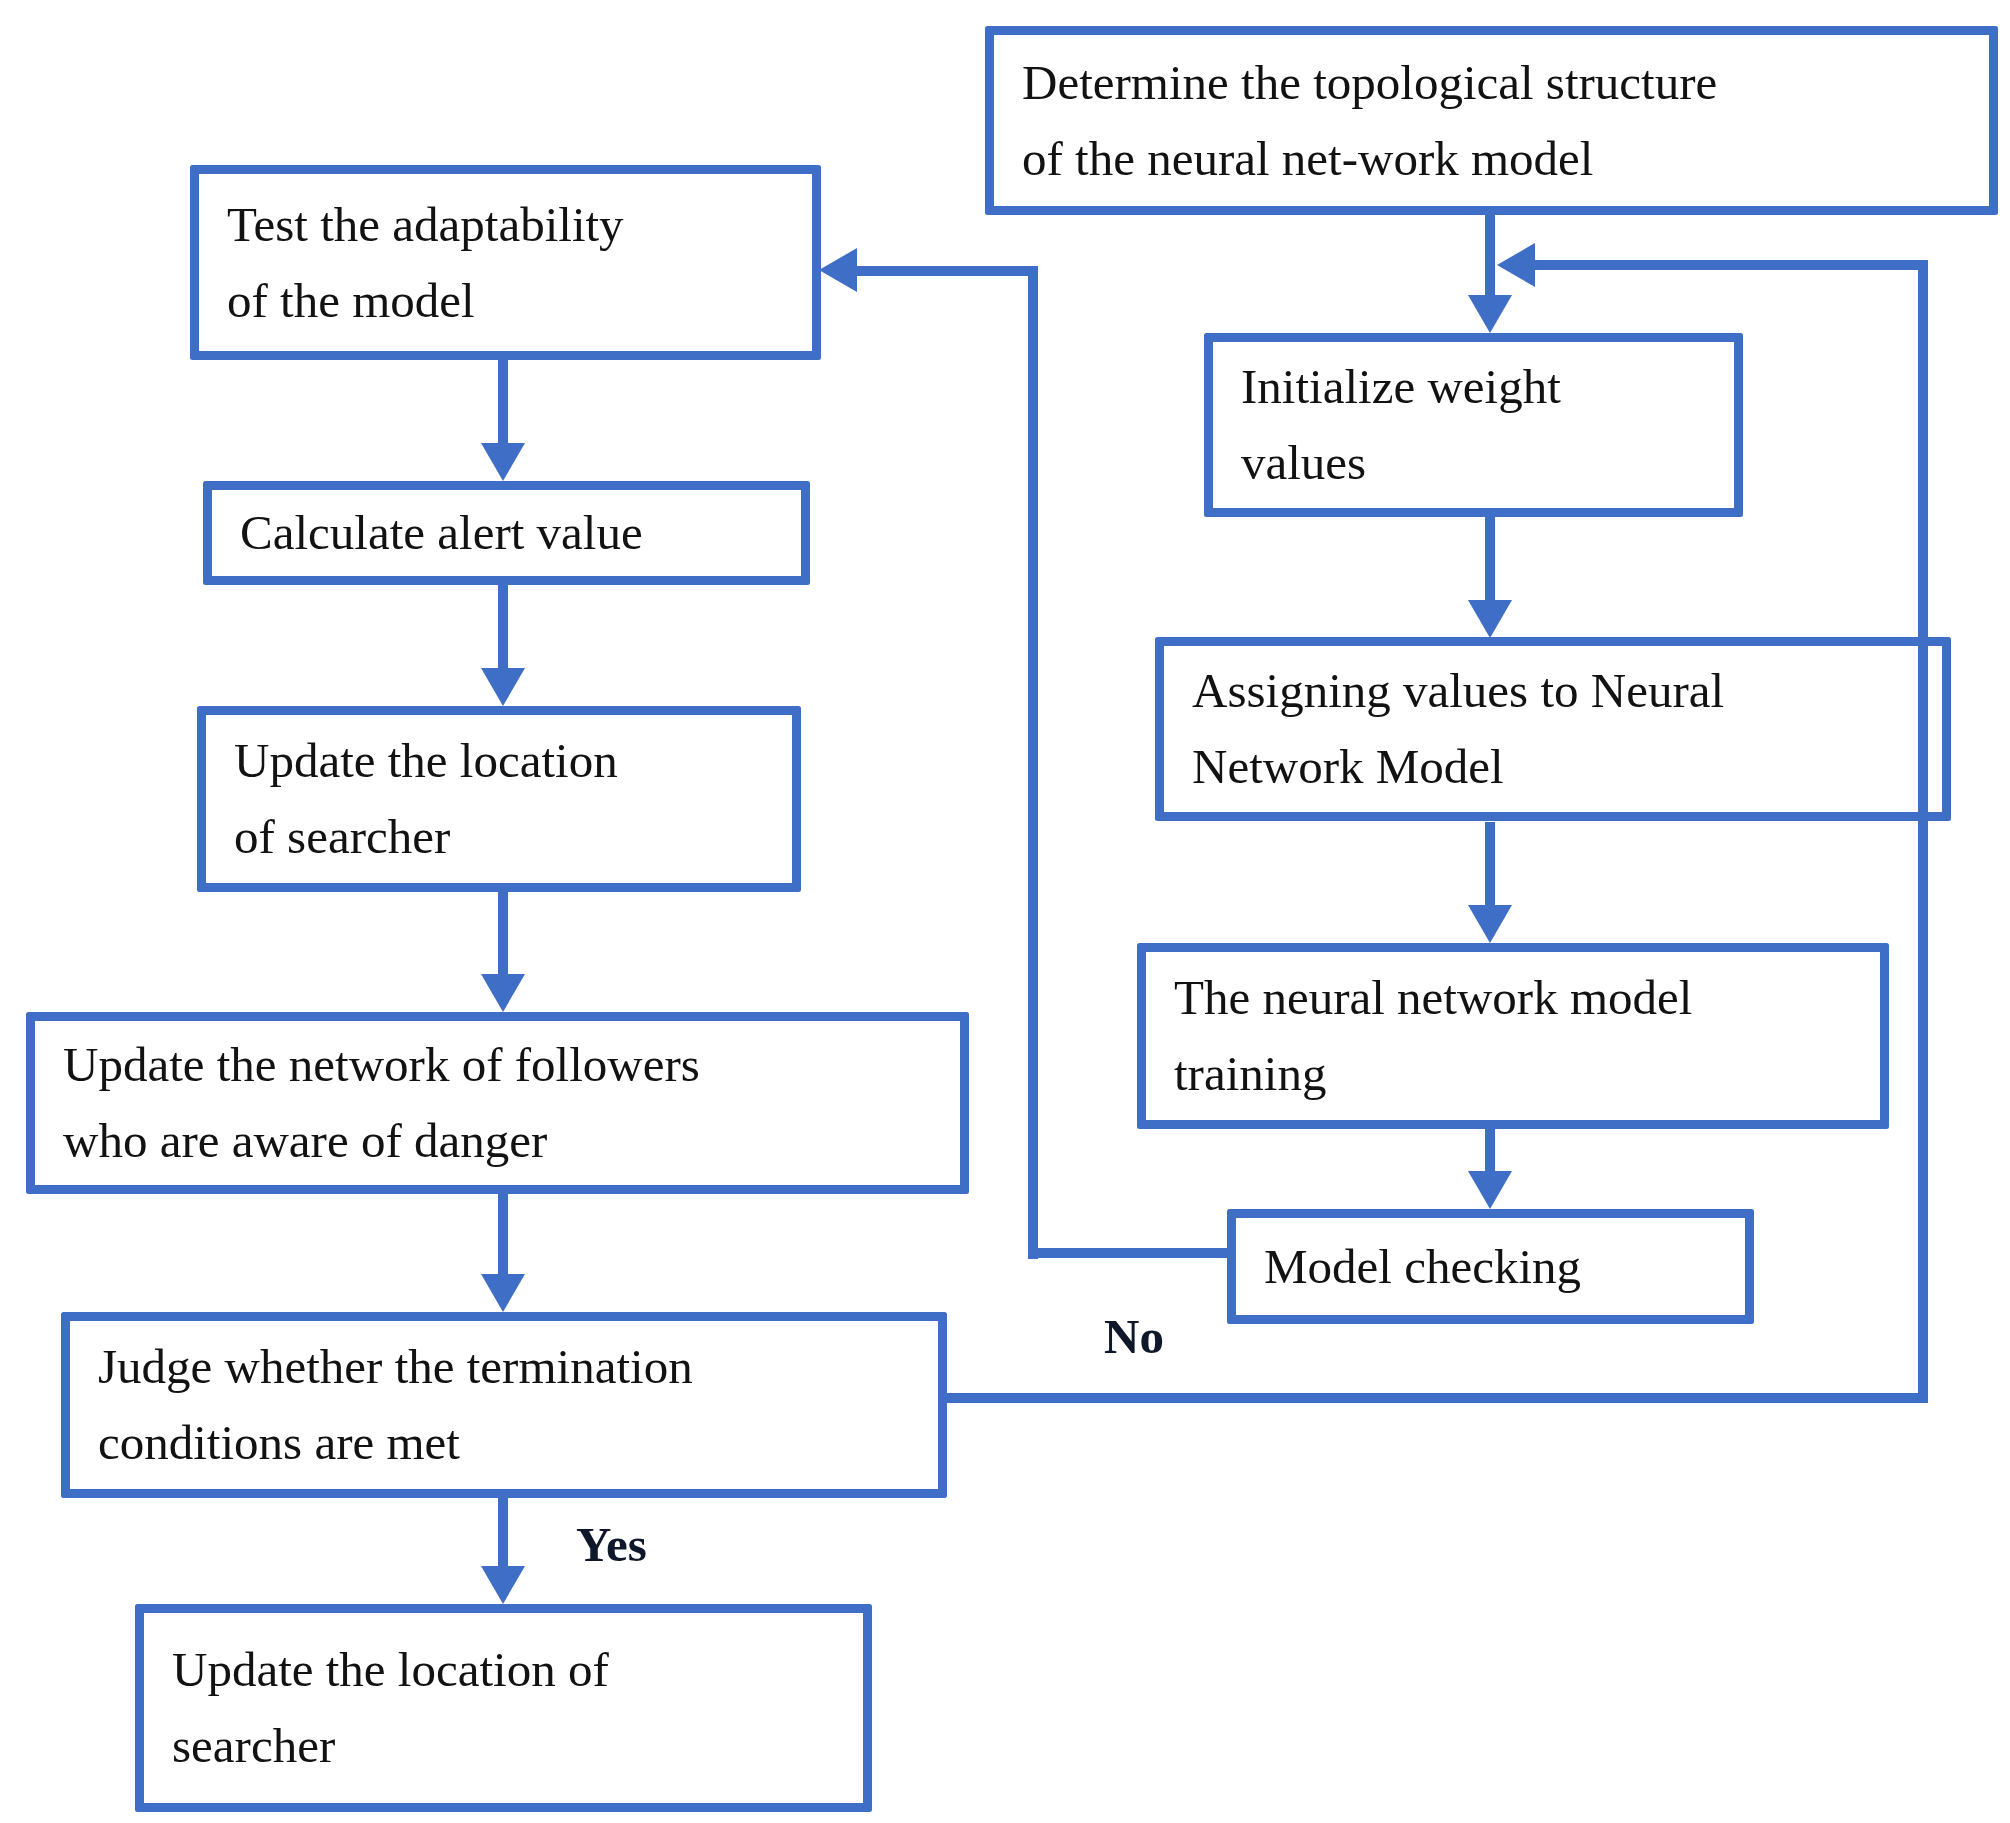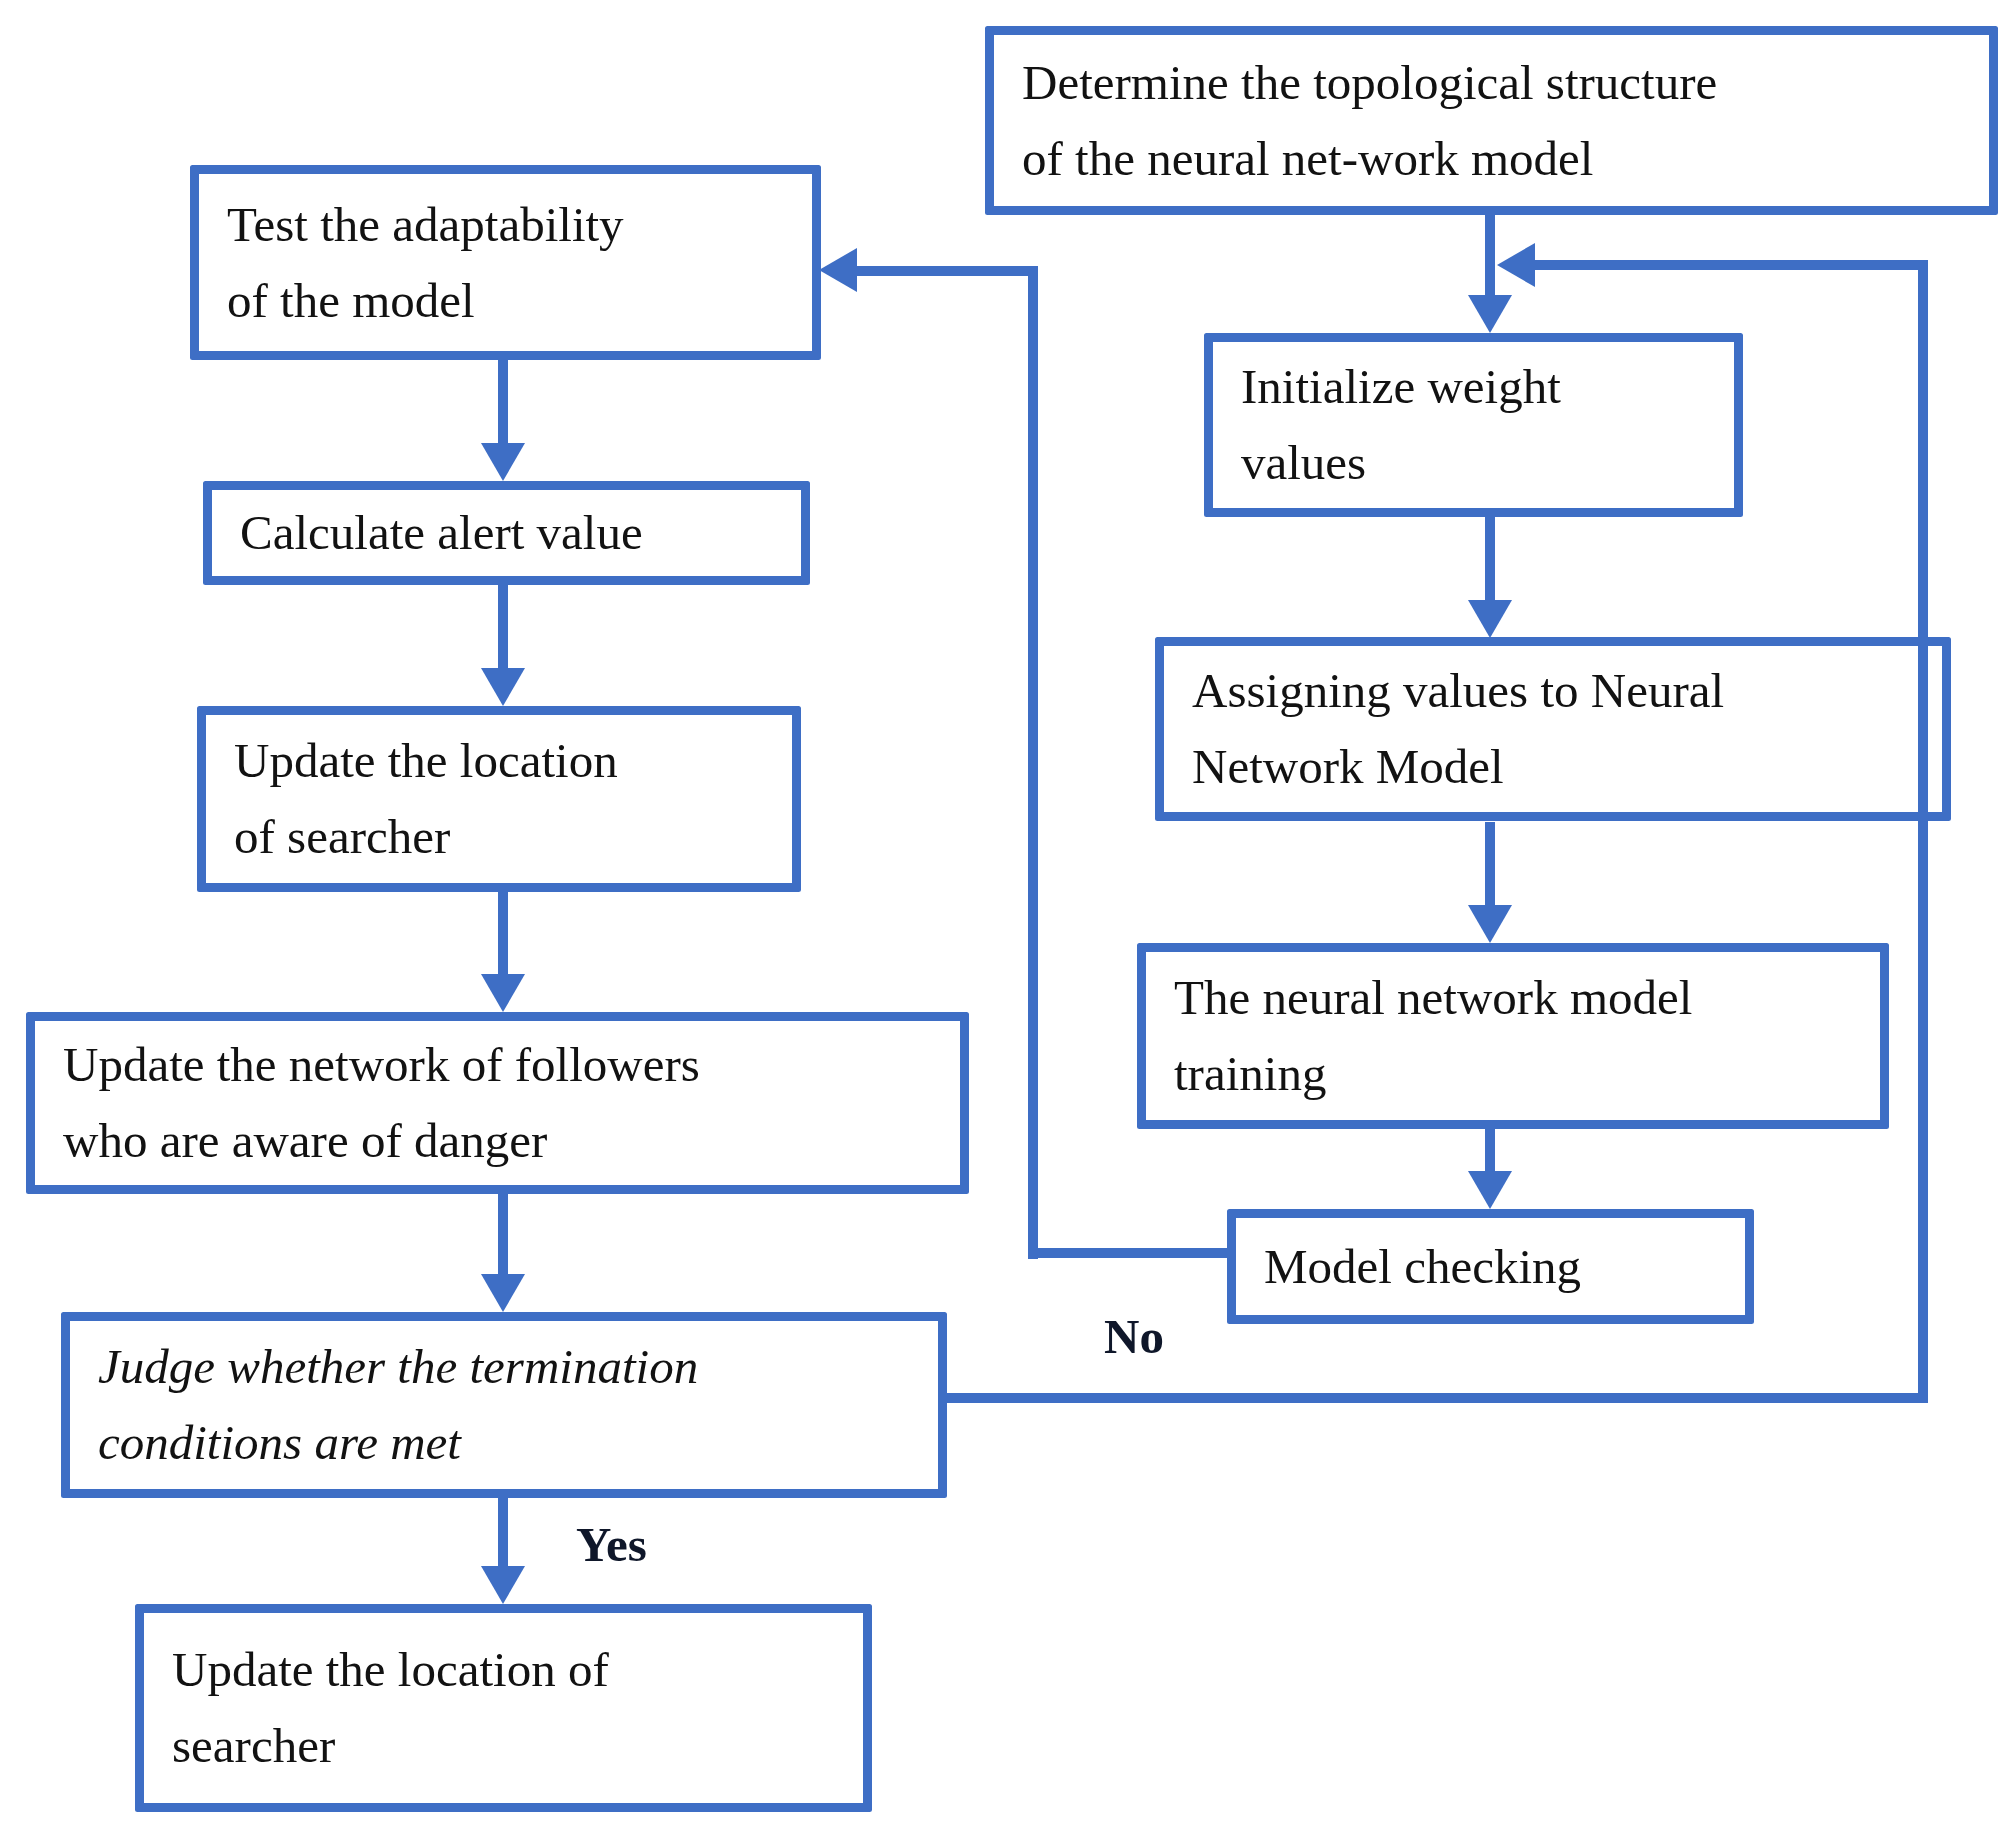--- a/index.html
+++ b/index.html
@@ -61,21 +61,21 @@
 of the model</div>
 
   <div class="node" style="left:203px;top:481px;width:607px;height:104px;">Calculate alert value</div>
 
   <div class="node" style="left:197px;top:706px;width:604px;height:186px;">Update the location
 of searcher</div>
 
   <div class="node" style="left:26px;top:1012px;width:943px;height:182px;">Update the network of followers
 who are aware of danger</div>
 
-  <div class="node" style="left:61px;top:1312px;width:886px;height:186px;font-style:italic;">Judge whether the termination
+  <div class="node" style="left:61px;top:1312px;width:886px;height:186px;">Judge whether the termination
 conditions are met</div>
 
   <div class="node" style="left:135px;top:1604px;width:737px;height:208px;">Update the location of
 searcher</div>
 
   <div class="node" style="left:985px;top:26px;width:1013px;height:189px;">Determine the topological structure
 of the neural net-work model</div>
 
   <div class="node" style="left:1204px;top:333px;width:539px;height:184px;">Initialize weight
 values</div>

